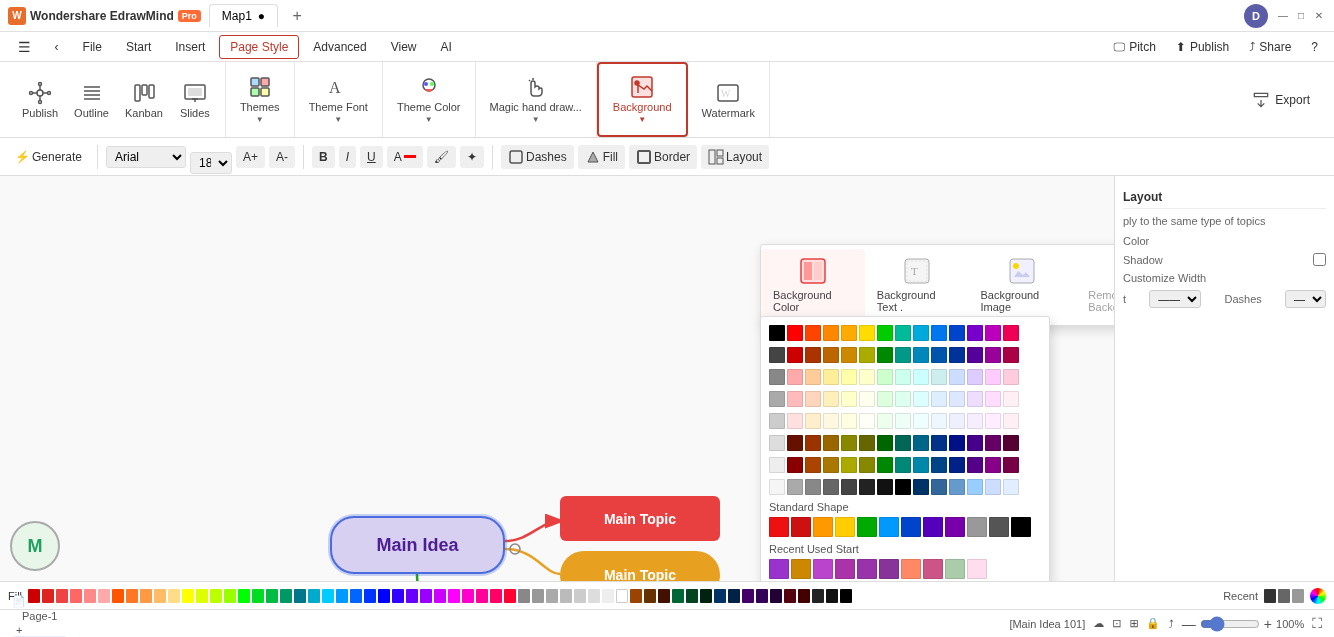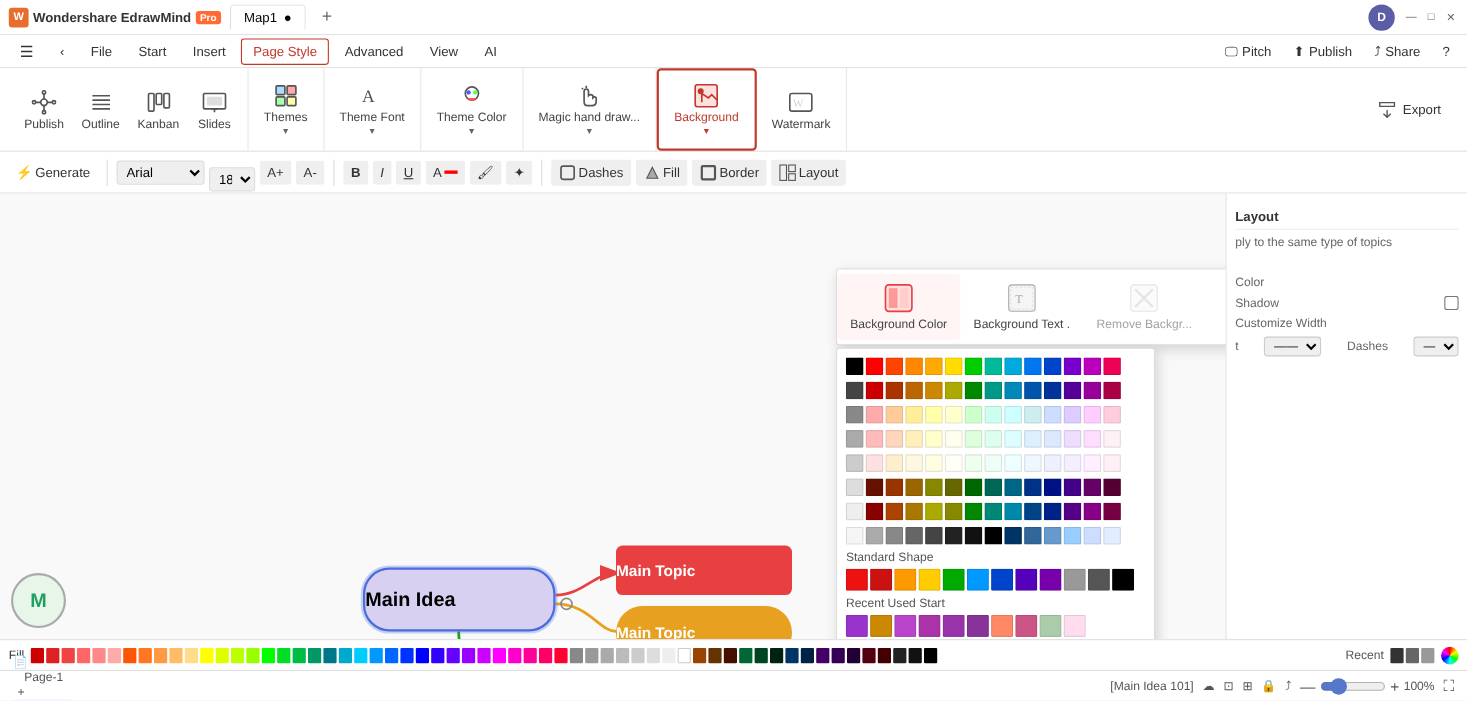--- a/index.html
+++ b/index.html
@@ -81,22 +81,22 @@
     .bg-option { display: flex; flex-direction: column; align-items: center; gap: 4px; padding: 8px 12px; cursor: pointer; border-radius: 3px; font-size: 11px; color: #444; min-width: 100px; }
     .bg-option.active { background: #fff5f5; }
     .bg-option svg { width: 28px; height: 28px; }
 
     
     .color-grid { display: flex; flex-wrap: wrap; gap: 2px; margin-bottom: 6px; }
     .color-cell { width: 16px; height: 16px; cursor: pointer; border-radius: 1px; border: 1px solid rgba(0,0,0,0.1); }
     .section-label { font-size: 11px; color: #555; margin: 6px 0 4px; font-weight: 500; }
 
     
-    .mind-node { position: absolute; display: flex; align-items: center; border-radius: 24px; font-weight: bold; cursor: pointer; }
-    .main-idea-node { left: 330px; top: 340px; width: 175px; height: 58px; background: #d8d0f0; border: 2px solid #7b5ea7; border-radius: 24px; color: #000000; font-size: 18px; }
+    .mind-node { position: absolute; display: flex; align-items: center; justify-content: center; border-radius: 24px; font-weight: bold; cursor: pointer; }
+    .main-idea-node { left: 330px; top: 340px; width: 175px; height: 58px; background: #d8d0f0; border: 2px solid #7b5ea7; border-radius: 24px; color: #4c1d95; font-size: 18px; }
     .main-topic-1 { left: 560px; top: 320px; width: 160px; height: 45px; background: #e84040; color: #fff; border-radius: 6px; font-size: 14px; }
     .main-topic-2 { left: 560px; top: 375px; width: 160px; height: 48px; background: #e8a020; color: #fff; border-radius: 24px; font-size: 14px; }
     .selected-outline { border: 2px solid #4a6cdf !important; box-shadow: 0 0 0 2px rgba(74,108,223,0.3); }
 
     
     #connectors { position: absolute; top: 0; left: 0; width: 100%; height: 100%; pointer-events: none; }
 
     
     #status-bar {
       display: flex; align-items: center; background: #fff; height: 28px;
@@ -404,20 +404,28 @@
         </svg>
         <span>Background Color</span>
       </div>
       <div class="bg-option">
         <svg viewBox="0 0 28 28" fill="none">
           <rect x="2" y="2" width="24" height="24" rx="3" fill="#f5f5f5" stroke="#aaa" stroke-width="1"></rect>
           <rect x="4" y="4" width="20" height="20" fill="none" stroke="#ccc" stroke-width="0.5" stroke-dasharray="2,2"></rect>
           <text x="8" y="18" font-size="11" fill="#aaa" font-family="serif">T</text>
         </svg>
         <span>Background Text .</span>
+      </div>
+      <div class="bg-option">
+        <svg viewBox="0 0 28 28" fill="none">
+          <rect x="2" y="2" width="24" height="24" rx="3" fill="#f0f0ff" stroke="#aaa" stroke-width="1"></rect>
+          <path d="M6 20 L10 14 L15 18 L18 15 L22 20Z" fill="#cce" stroke="none"></path>
+          <circle cx="8" cy="9" r="3" fill="#ffd700"></circle>
+        </svg>
+        <span>Background Image</span>
       </div>
       <div class="bg-option" style="opacity:0.5;">
         <svg viewBox="0 0 28 28" fill="none">
           <rect x="2" y="2" width="24" height="24" rx="3" fill="#f8f8f8" stroke="#ccc" stroke-width="1"></rect>
           <line x1="6" y1="6" x2="22" y2="22" stroke="#ccc" stroke-width="2"></line>
           <line x1="22" y1="6" x2="6" y2="22" stroke="#ccc" stroke-width="2"></line>
         </svg>
         <span>Remove Backgr...</span>
       </div>
     </div>
@@ -584,21 +592,21 @@
         <div class="color-cell" style="background:#cc5588;width:20px;height:20px;"></div>
         <div class="color-cell" style="background:#aaccaa;width:20px;height:20px;"></div>
         <div class="color-cell" style="background:#ffddee;width:20px;height:20px;"></div>
       </div>
 
     </div>
   </div>
 
   <div id="right-panel">
     <div class="panel-section-title">Layout</div>
-    <div style="font-size:11px;color:#666;margin-bottom:24px;">
+    <div style="font-size:11px;color:#666;margin-bottom:8px;">
       <span>ply to the same type of topics</span>
     </div>
 
 
     <div class="panel-row">
       <div class="panel-label">Color</div>
     </div>
 
     <div class="panel-row">
       <div class="panel-label">Shadow</div>

